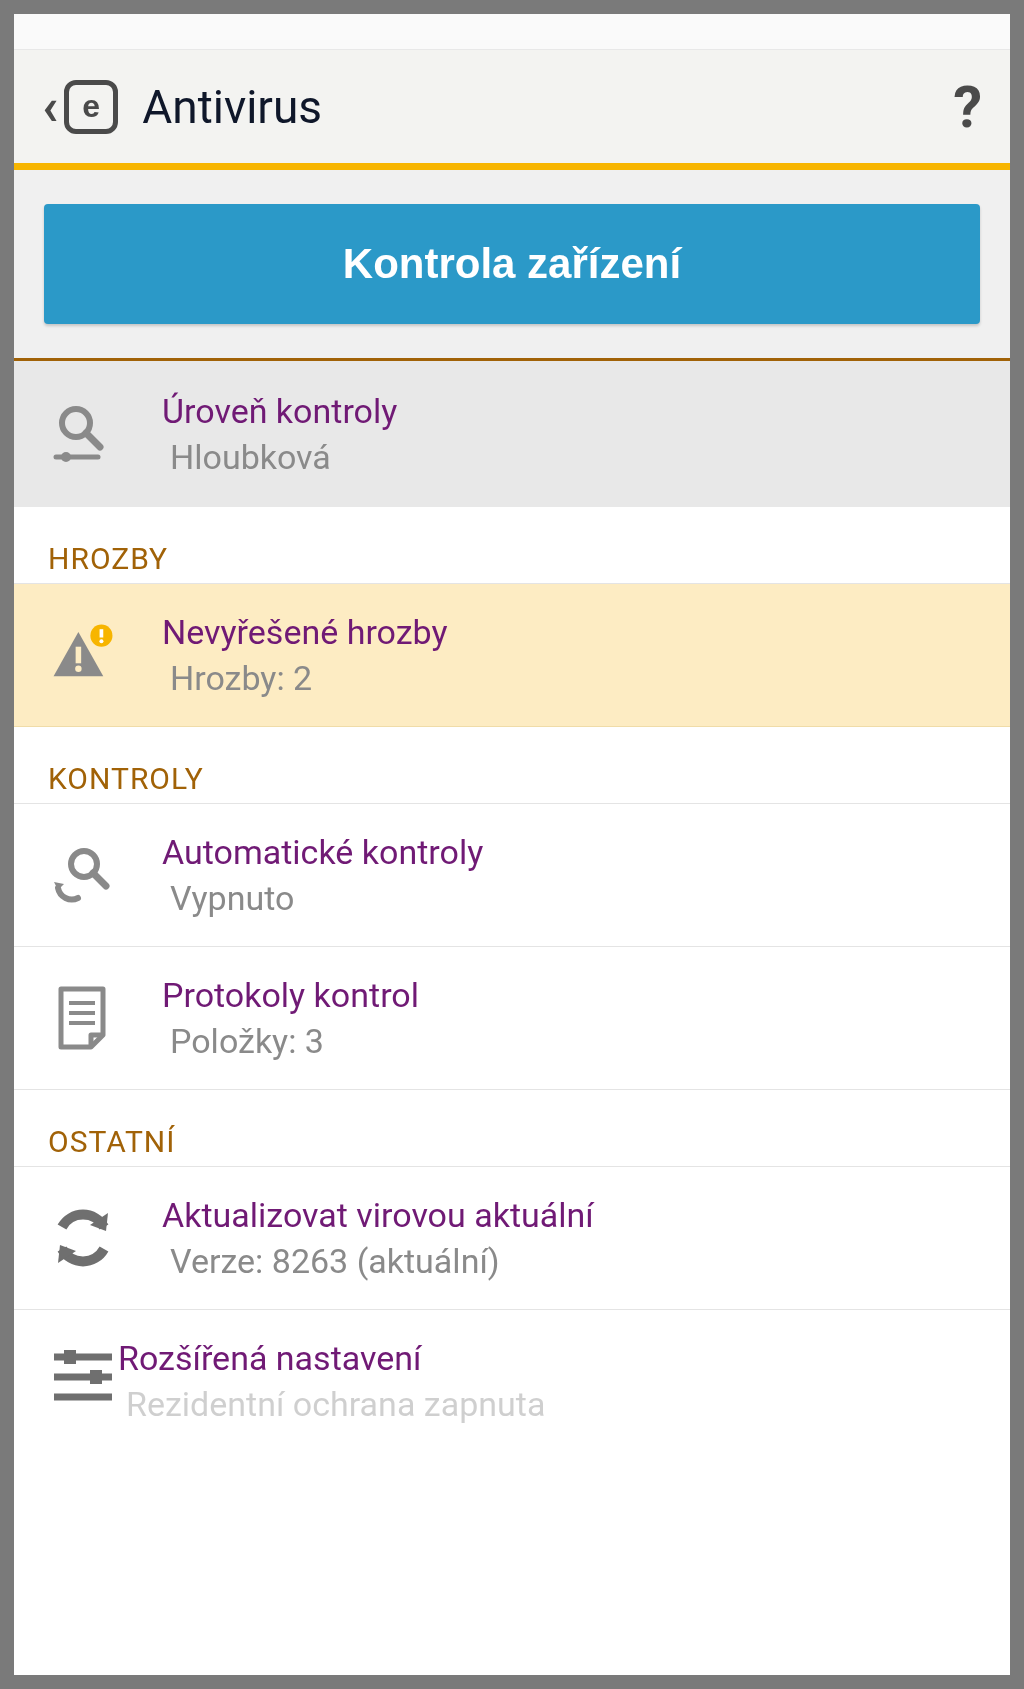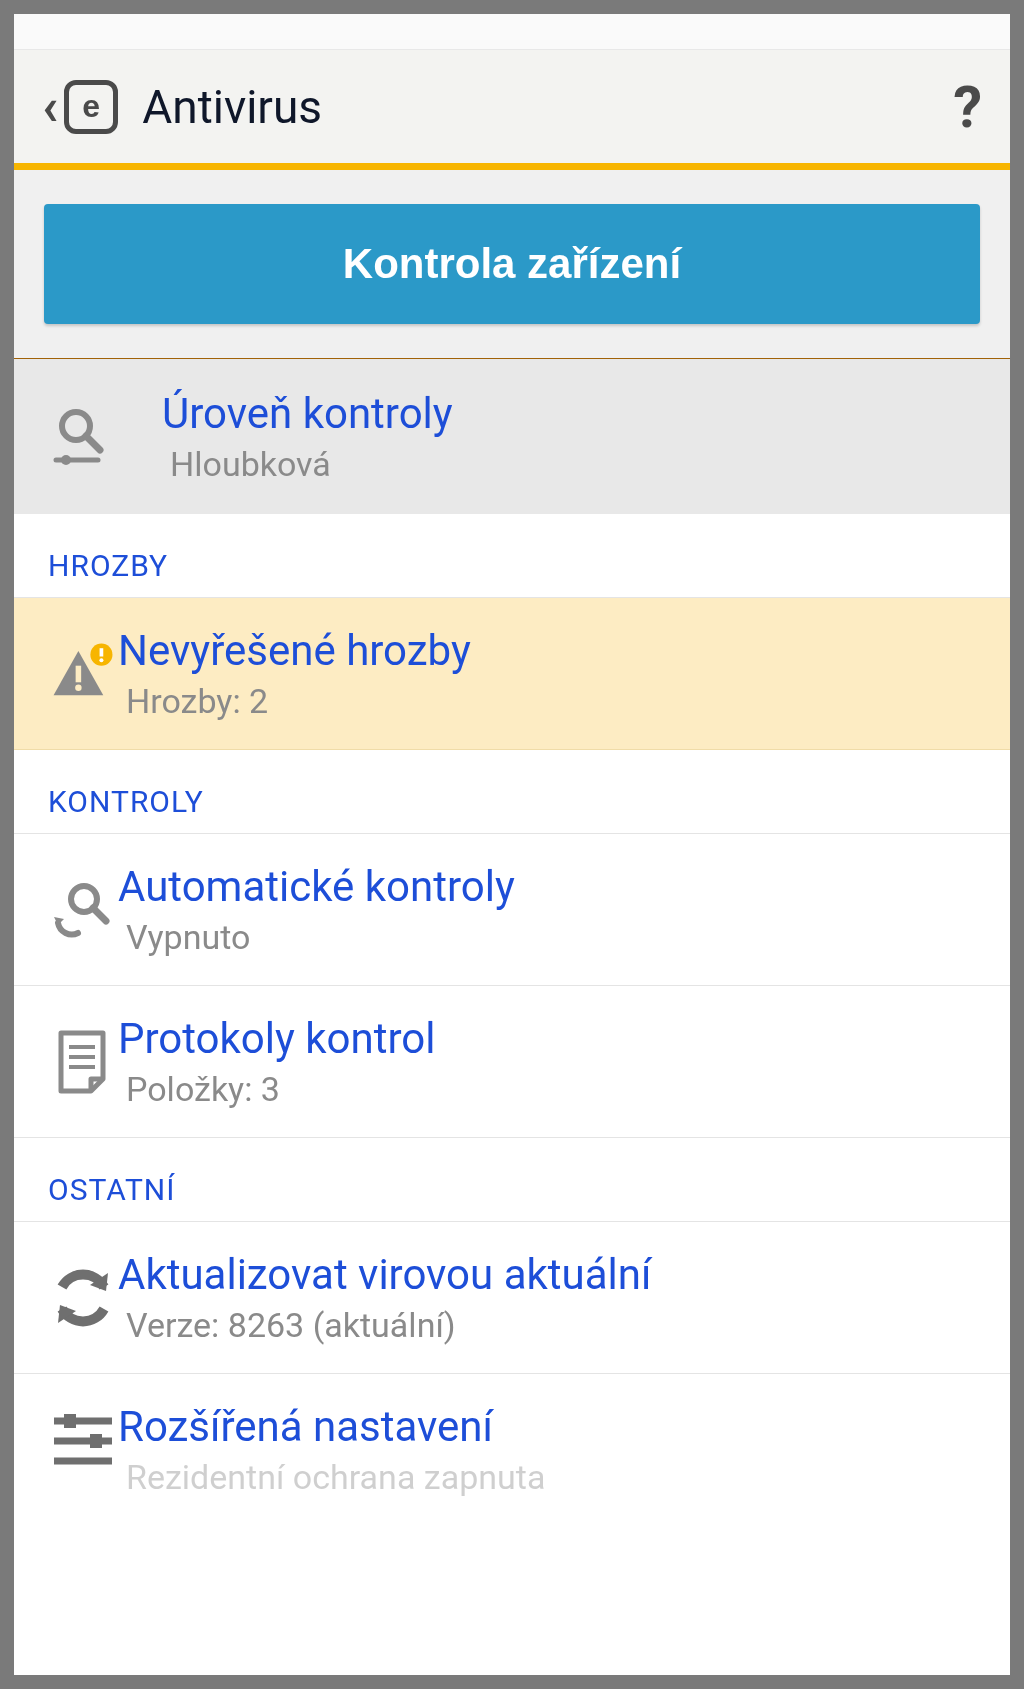--- a/index.html
+++ b/index.html
@@ -65,21 +65,21 @@
 .content {
   flex: 1;
   overflow-y: auto;
   position: relative;
 }
 .content::-webkit-scrollbar { width: 8px; }
 .content::-webkit-scrollbar-thumb { background: #999; border-radius:4px;}
 .scan-section {
   background: #f0f0f0;
   padding: 34px 30px 34px 30px;
-  border-bottom: 1px solid #a16207;
+  border-bottom: 3px solid #a16207;
 }
 .scan-btn {
   width: 100%;
   background: #2b99c8;
   color: #fff;
   border: none;
   border-radius: 4px;
   font-size: 42px;
   font-weight: 700;
   padding: 36px 0;
@@ -91,43 +91,44 @@
   padding: 30px 34px 30px 34px;
   display: flex;
   align-items: center;
   gap: 44px;
 }
 .row {
   background: #fff;
   padding: 28px 34px;
   display: flex;
   align-items: center;
+  gap: 44px;
   border-bottom: 1px solid #e4e4e4;
 }
 .row.warning {
   background: #fdecc3;
   border-bottom: 1px solid #f0dca8;
 }
 .row-text { flex: 1; }
 .row-title {
-  font-size: 42px;
-  color: #1d4ed8;
+  font-size: 34px;
+  color: #701a75;
   font-weight: 400;
   margin-bottom: 6px;
 }
 .row-sub {
   font-size: 34px;
   color: #8a8a8a;
   margin-left: 8px;
 }
 .section-header {
   background: #fff;
-  padding: 34px 34px 14px 34px;
+  padding: 34px 34px 7px 34px;
   font-size: 30px;
-  color: #1d4ed8;
+  color: #a16207;
   letter-spacing: 1px;
   border-bottom: 1px solid #e4e4e4;
 }
 .icon-box {
   width: 70px;
   height: 70px;
   display: flex;
   align-items: center;
   justify-content: center;
   flex-shrink: 0;

